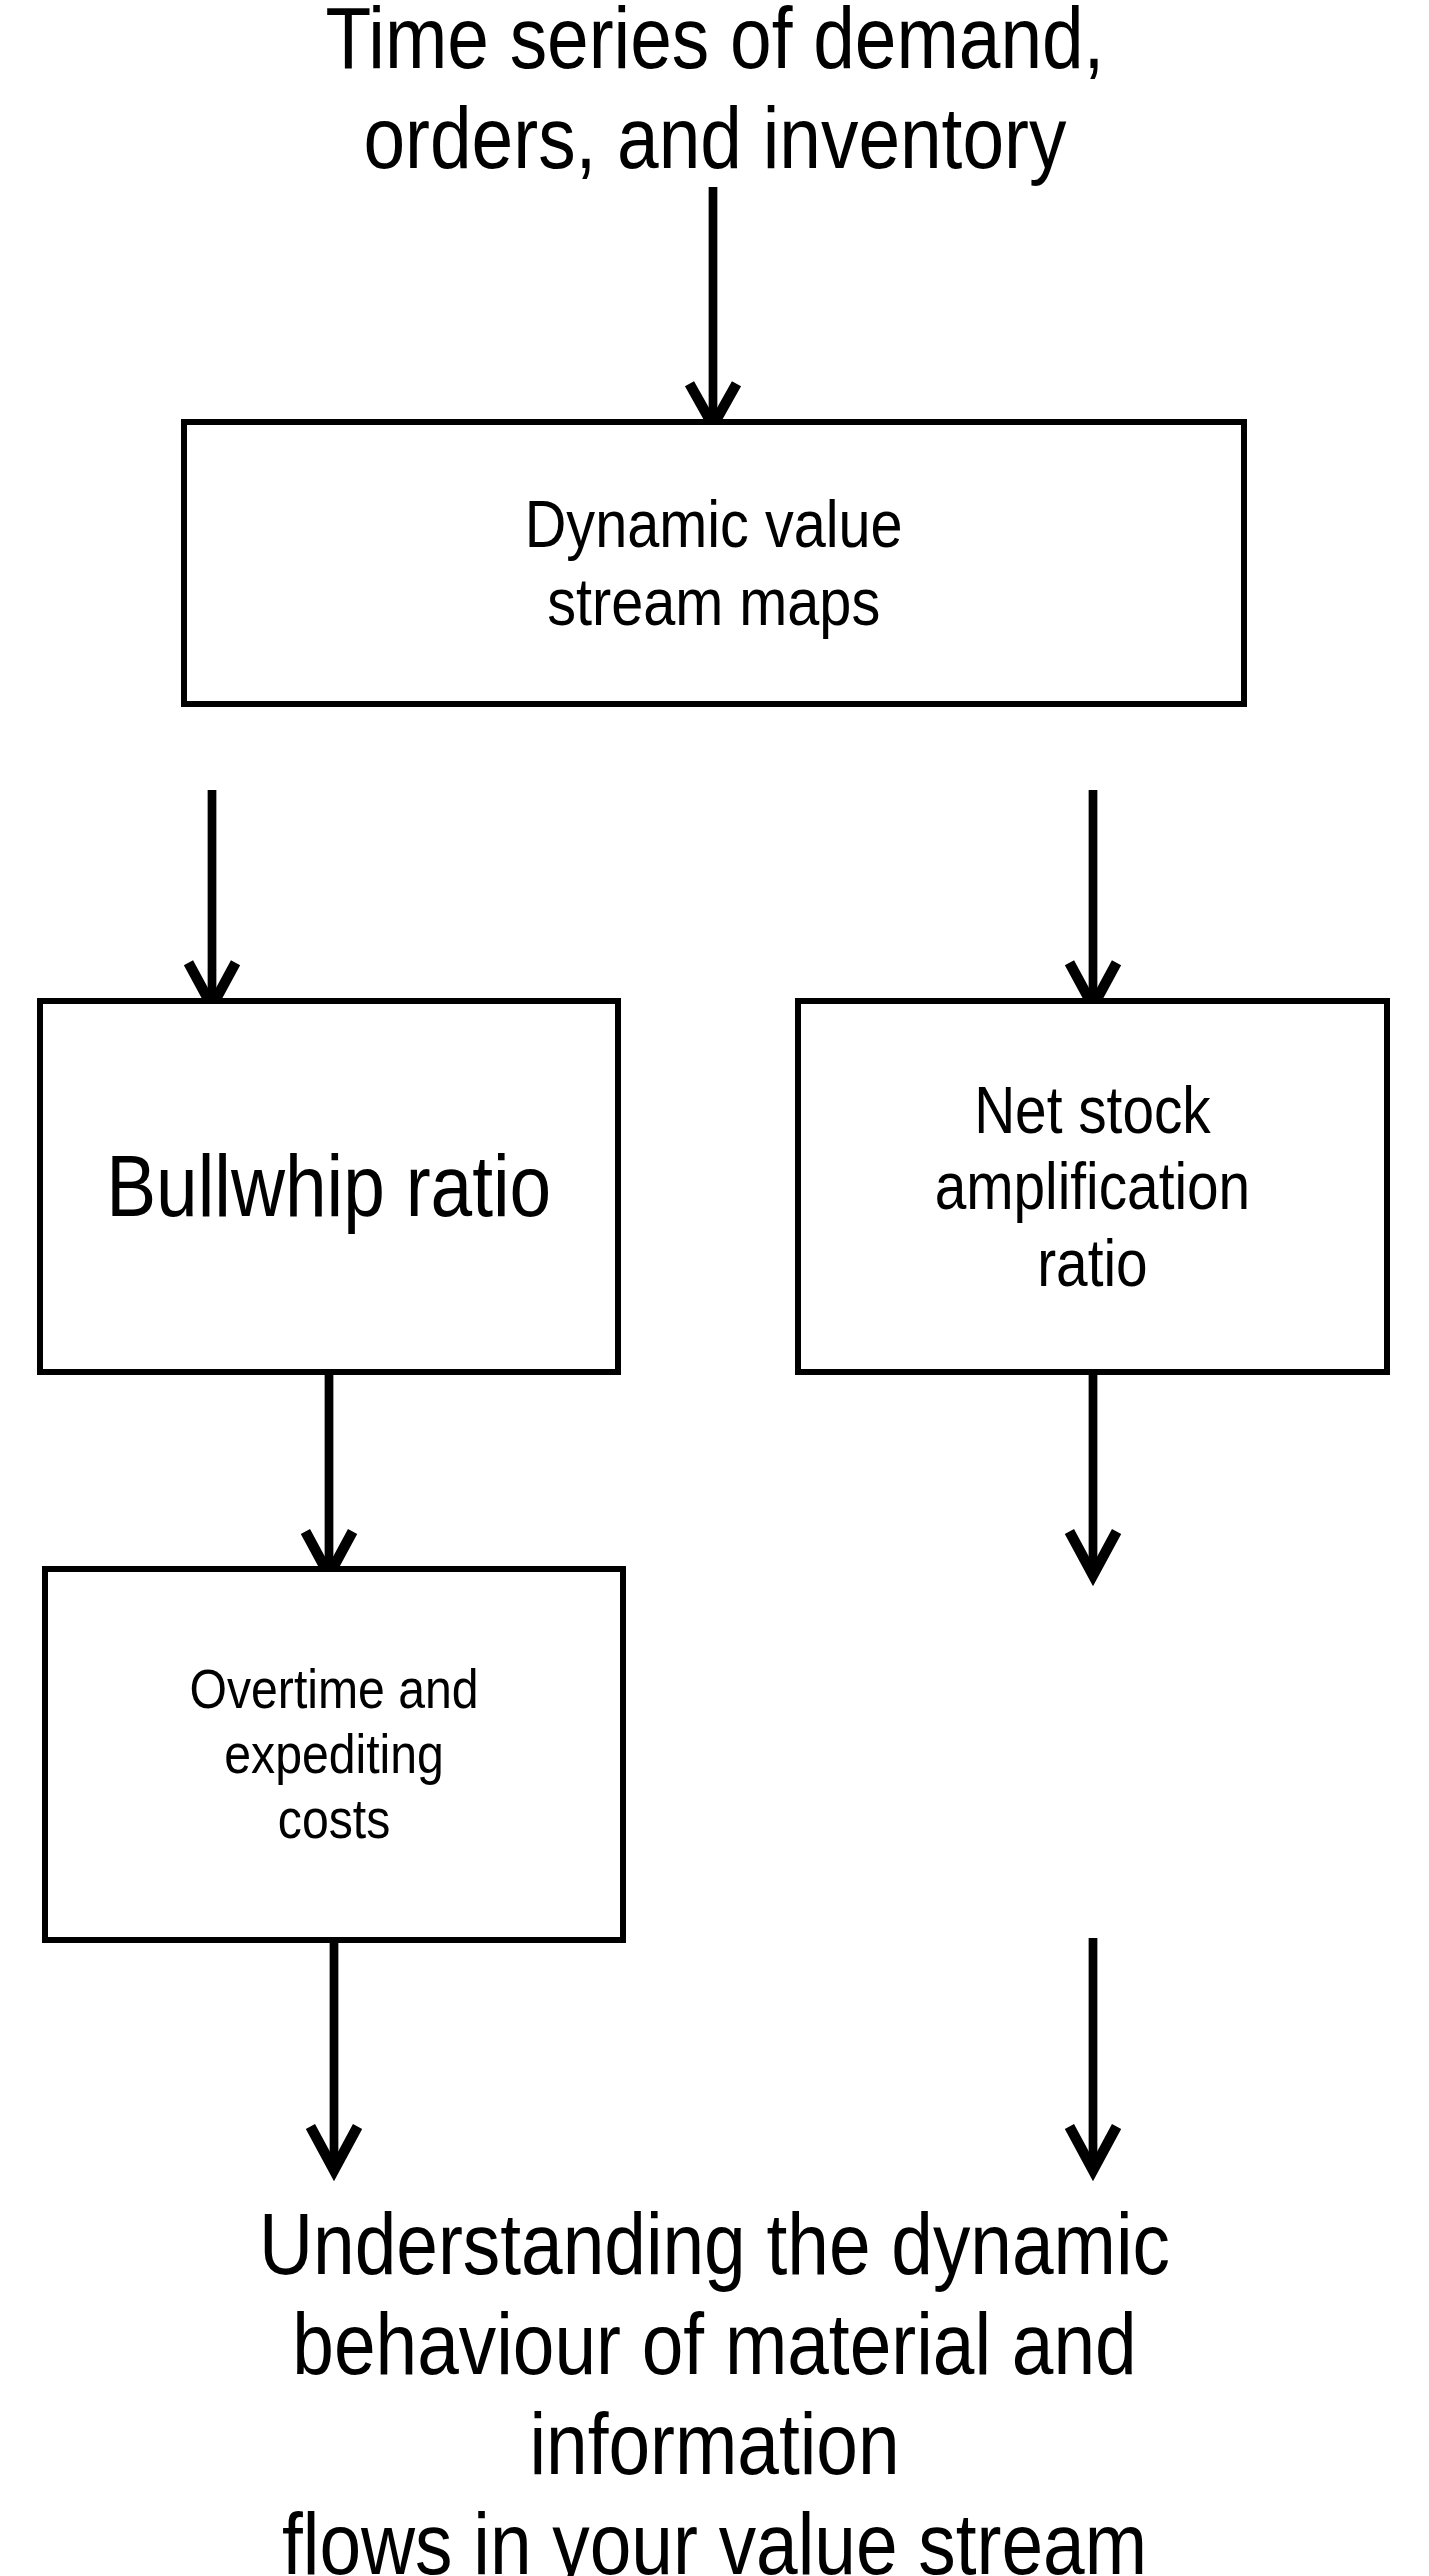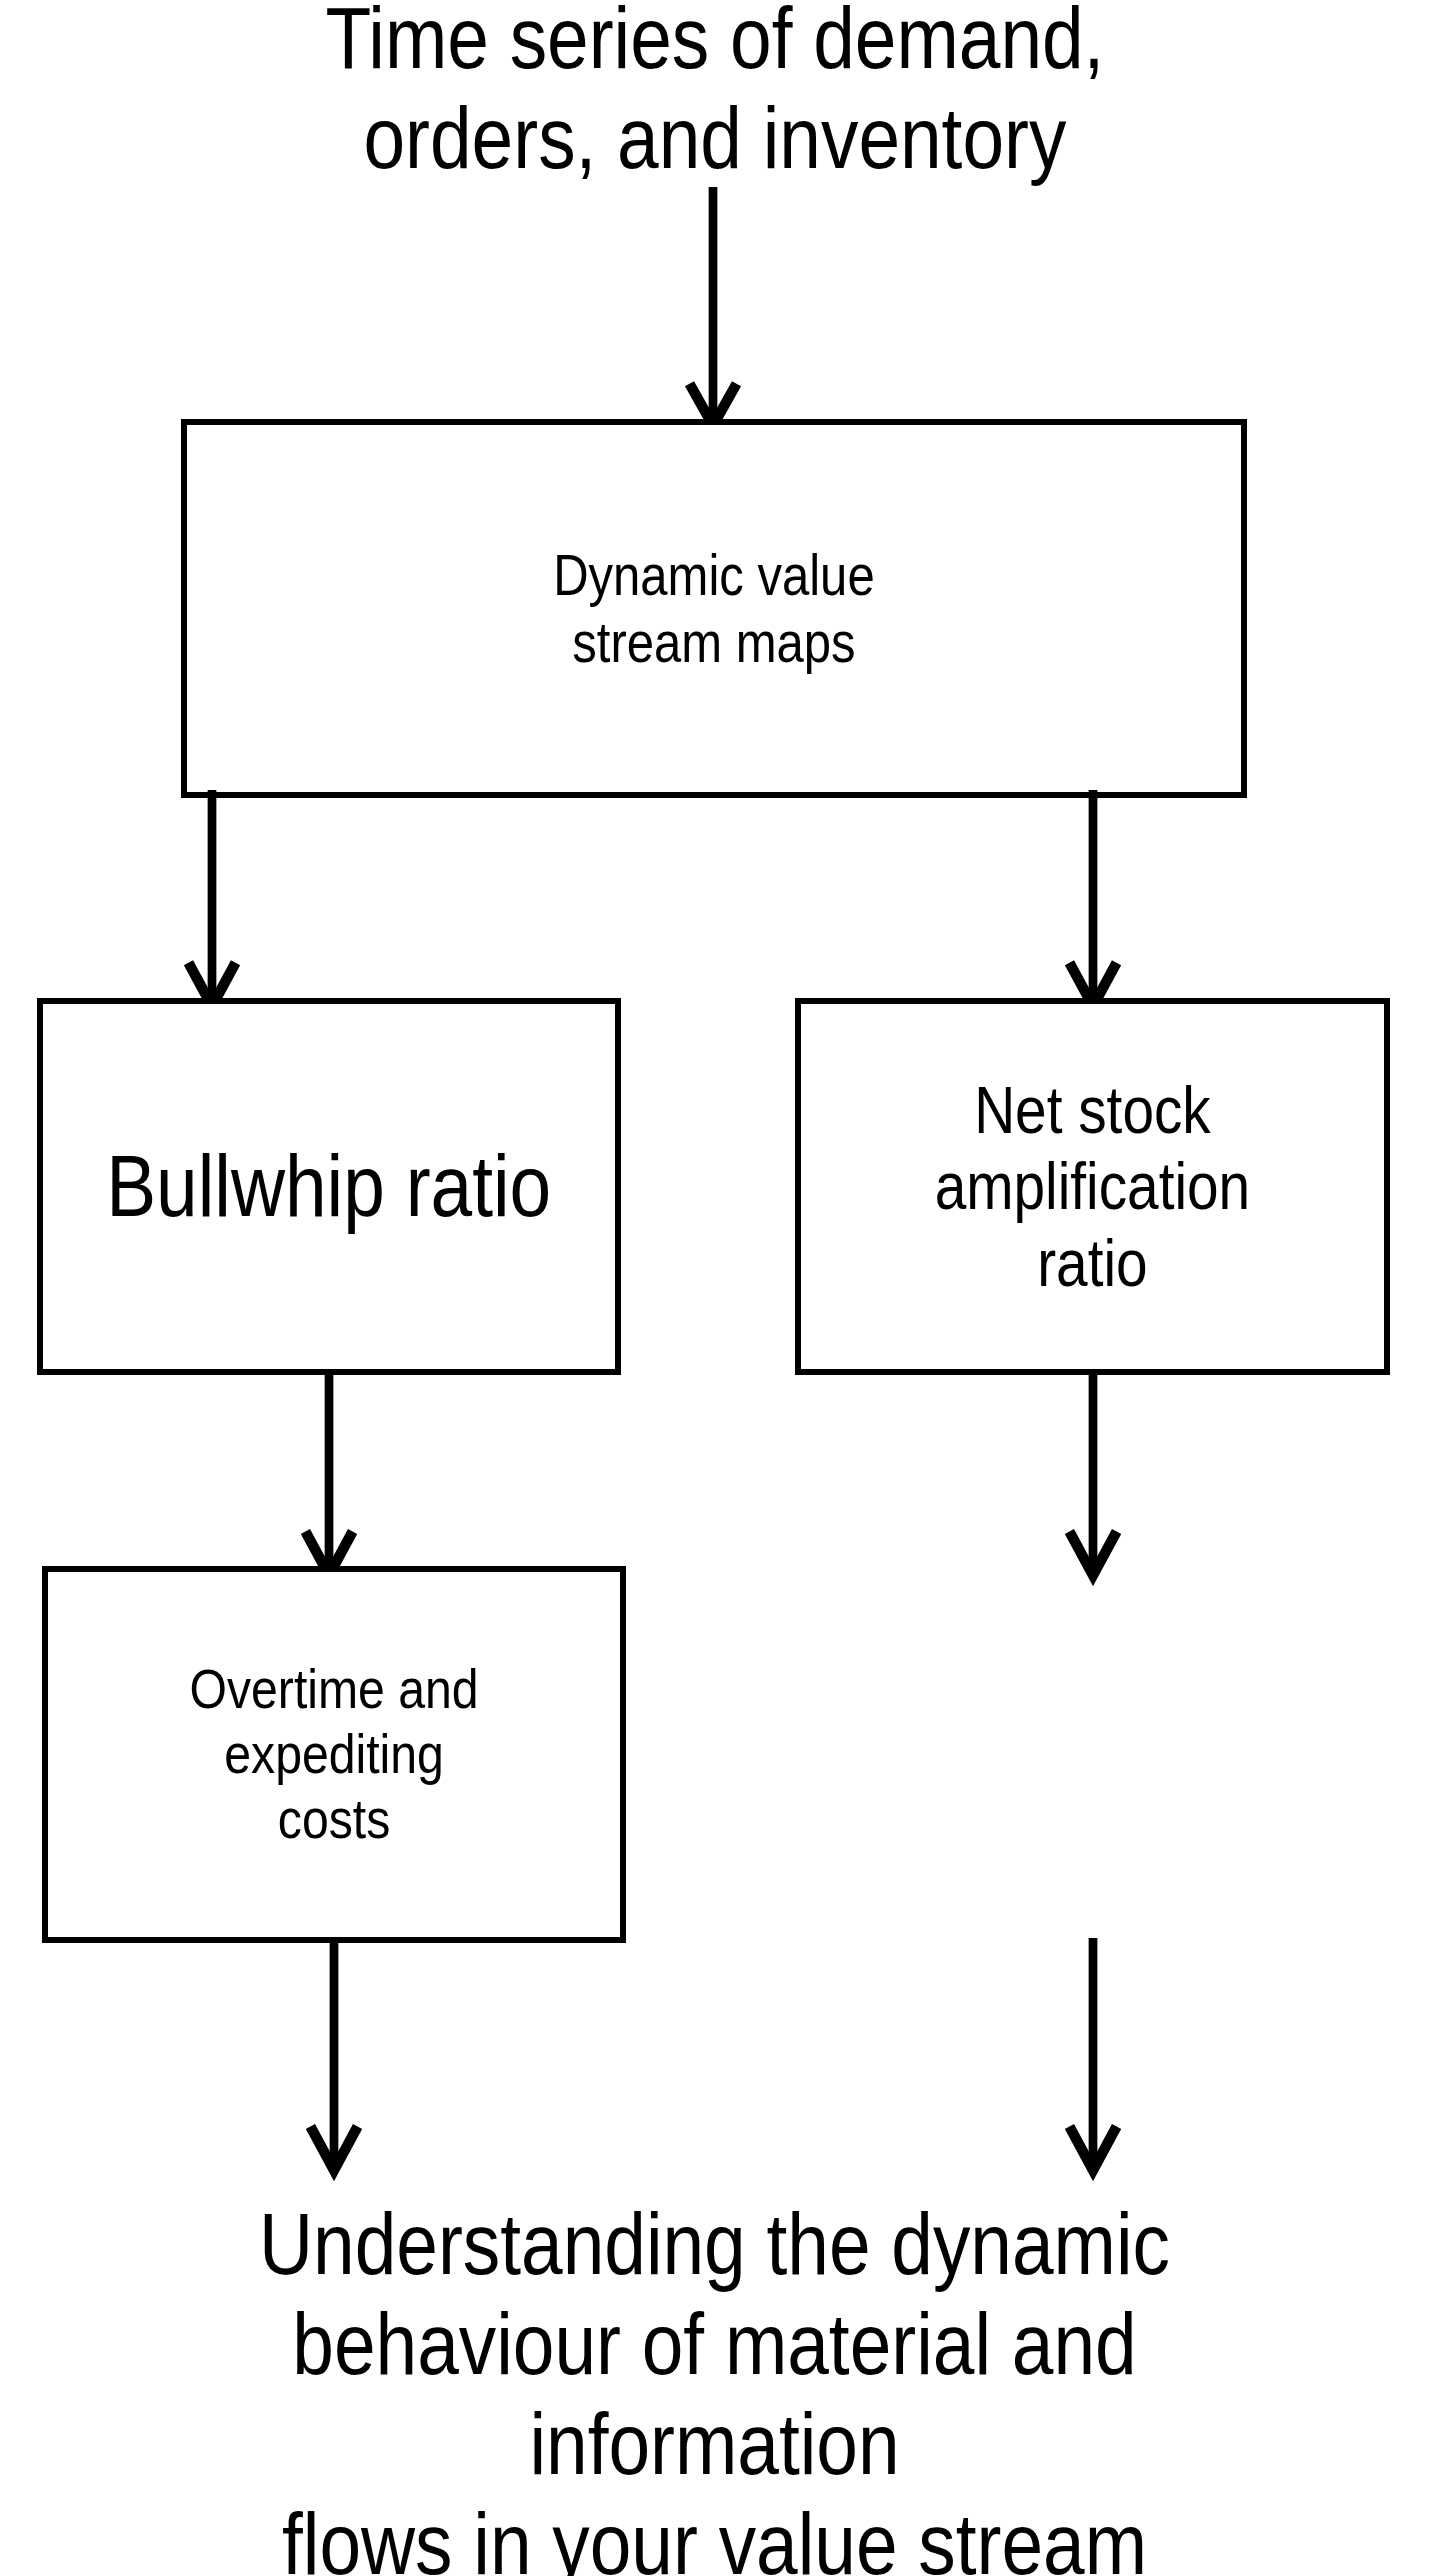--- a/index.html
+++ b/index.html
@@ -54,22 +54,22 @@
     left: 235px;
     top: -12.2px;
     width: 959px;
     font-size: 87px;
   }
   
   #node-dvsm {
     left: 181px;
     top: 419px;
     width: 1066px;
-    height: 379px;
-    font-size: 57px;
+    height: 288px;
+    font-size: 67px;
   }
   
   #node-bullwhip {
     left: 37px;
     top: 998px;
     width: 584px;
     height: 377px;
     font-size: 87px;
   }
   #node-netstock {

